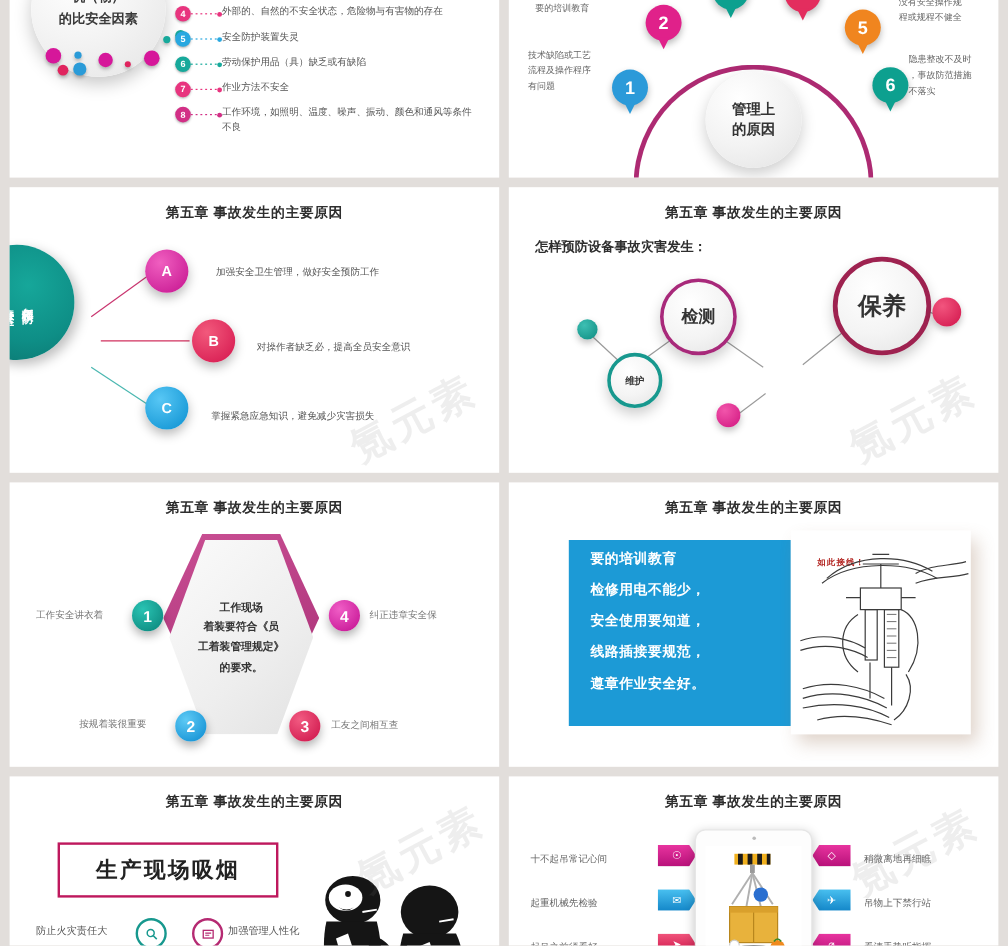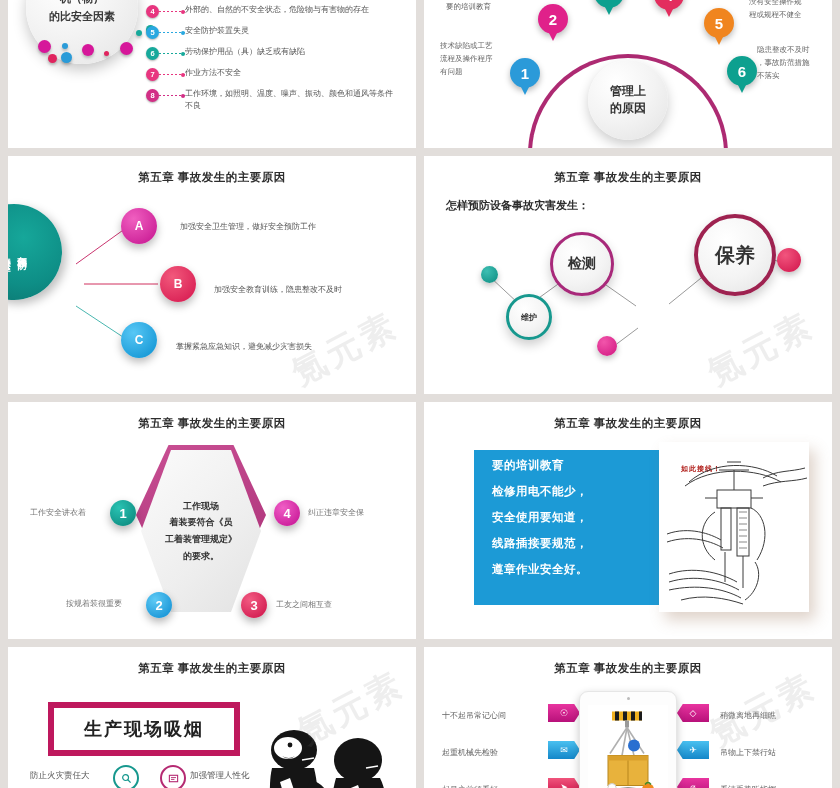--- a/index.html
+++ b/index.html
@@ -192,21 +192,21 @@
     position:absolute;left:235px;top:40px;width:150px;height:170px;
     background:#fff;
     box-shadow:6px 8px 14px rgba(150,110,80,.30);
   }
   .wirelbl{position:absolute;left:22px;top:22px;font-size:7px;color:#b2231f;font-weight:bold;letter-spacing:1px;}
 
   
   .greenbox{
     position:absolute;left:40px;top:55px;
     width:180px;height:42px;
-    border:6px solid #be185d;
+    border:2px solid #be185d;
     display:flex;align-items:center;justify-content:center;
   }
   .greenbox span{font-size:18px;font-weight:bold;color:#222;letter-spacing:2px;}
   .ico{
     position:absolute;width:22px;height:22px;border-radius:50%;
     border:2px solid;display:flex;align-items:center;justify-content:center;
     font-size:10px;background:#fff;
   }
   .icolbl{position:absolute;font-size:8.5px;color:#555;white-space:nowrap;}
   .people{position:absolute;right:10px;bottom:-8px;width:160px;height:120px;}
@@ -348,21 +348,21 @@
     </svg>
 
     <div class="abc" style="left:113px;top:52px;background:radial-gradient(circle at 35% 30%,#f05fc0,#c4128e);">
       <span>A</span>
     </div>
     <div class="abctxt" style="left:172px;top:65px;">加强安全卫生管理，做好安全预防工作</div>
 
     <div class="abc" style="left:152px;top:110px;background:radial-gradient(circle at 35% 30%,#f2597c,#d4144c);">
       <span>B</span>
     </div>
-    <div class="abctxt" style="left:206px;top:128px;">加强安全教育训练，隐患整改不及时</div>
+    <div class="abctxt" style="left:206px;top:128px;">对操作者缺乏必，提高全员安全意识</div>
 
     <div class="abc" style="left:113px;top:166px;background:radial-gradient(circle at 35% 30%,#57c7f5,#0a8fd0);">
       <span>C</span>
     </div>
     <div class="abctxt" style="left:168px;top:185px;">掌握紧急应急知识，避免减少灾害损失</div>
 
     <div class="wm" style="right:14px;bottom:22px;">氪元素</div>
   </div>
 
   <div class="slide s4">

